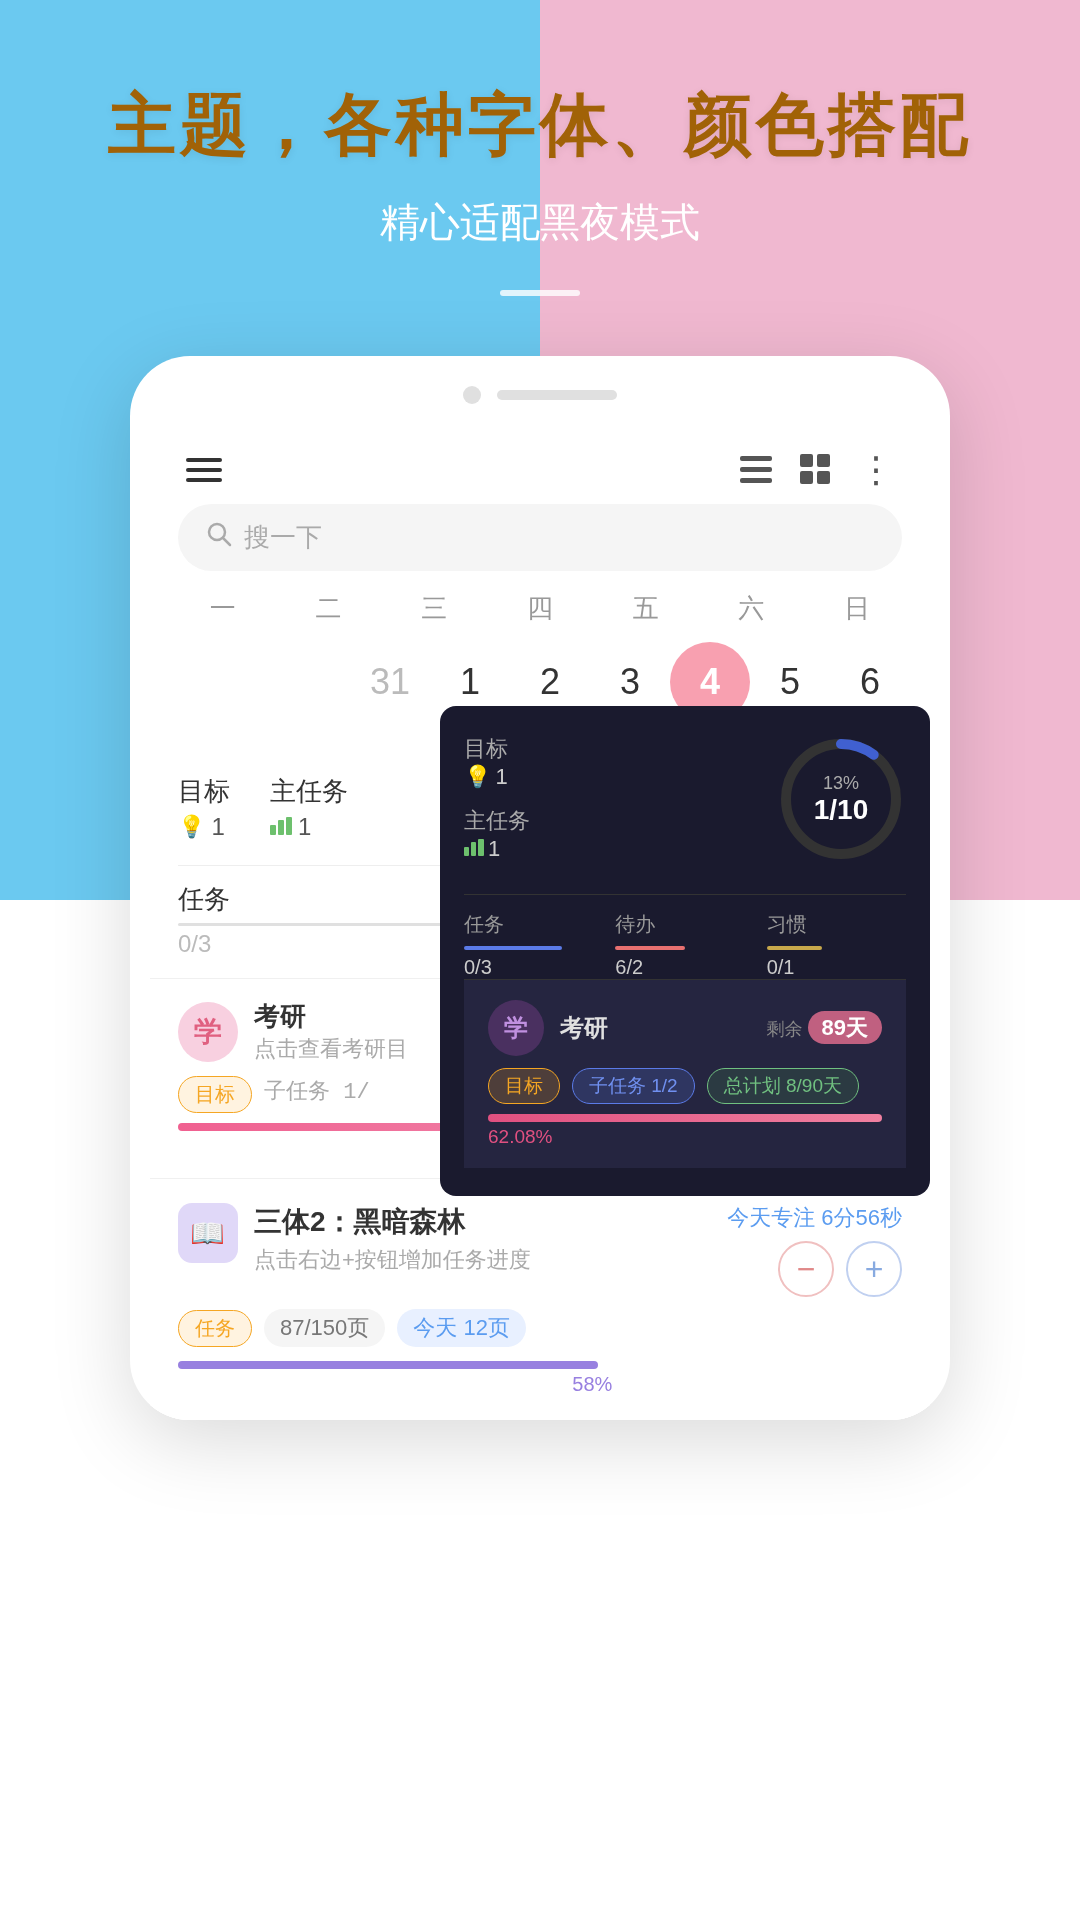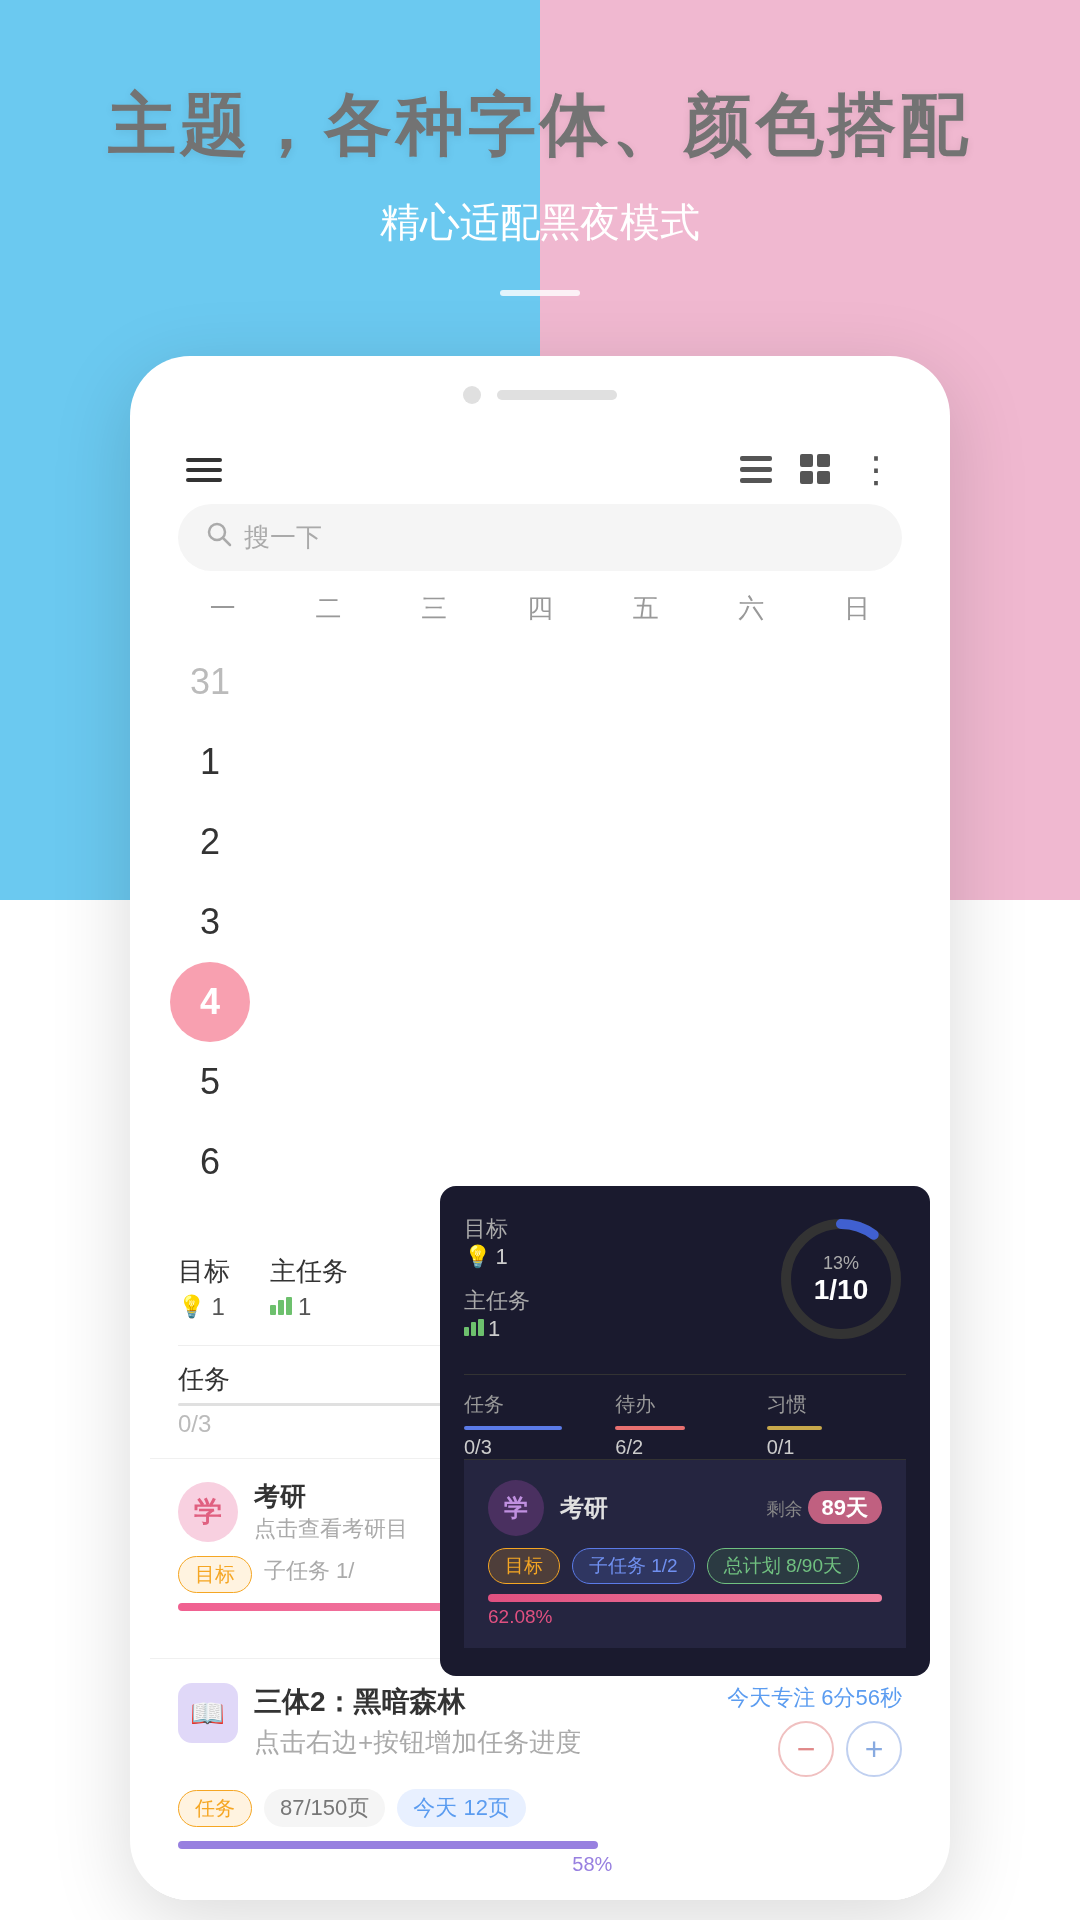--- a/index.html
+++ b/index.html
@@ -24,21 +24,21 @@
     .hero-section {
       position: relative;
       z-index: 2;
       text-align: center;
       padding-top: 80px;
       padding-bottom: 0;
     }
     .hero-title {
       font-size: 68px;
       font-weight: 700;
-      color: #737373;
+      color: #a16207;
       letter-spacing: 4px;
       margin-bottom: 24px;
       text-shadow: 0 2px 8px rgba(0,0,0,0.08);
     }
     .hero-subtitle {
       font-size: 40px;
       color: white;
       font-weight: 400;
       margin-bottom: 40px;
     }
@@ -193,21 +193,20 @@
     .day-label {
       font-size: 26px;
       color: #999;
       text-align: center;
       width: 80px;
     }
     .week-dates {
       display: flex;
       justify-content: flex-end;
       margin-bottom: 24px;
-      flex-direction: column;
     }
     .date-item {
       font-size: 36px;
       color: #333;
       text-align: center;
       width: 80px;
       height: 80px;
       display: flex;
       align-items: center;
       justify-content: center;
@@ -412,20 +411,21 @@
       font-size: 20px;
     }
     .tag-orange {
       background: #fff3e0;
       color: #f5a623;
       border: 1px solid #f5a623;
     }
     .sub-task-text {
       font-size: 22px;
       color: #aaa;
+      font-family: Liberation Mono, monospace;
     }
     .kaoyan-progress-bar {
       height: 8px;
       background: linear-gradient(to right, #f06090, #f090b0);
       border-radius: 4px;
       margin-top: 10px;
       width: 80%;
     }
     .kaoyan-progress-label {
       text-align: right;
@@ -544,21 +544,21 @@
     }
     .book-info { flex: 1; }
     .book-title {
       font-size: 28px;
       color: #222;
       font-weight: 600;
       margin-bottom: 4px;
     }
     .book-title span { color: #333; }
     .book-desc {
-      font-size: 26px;
+      font-size: 22px;
       color: #aaa;
     }
     .book-right {
       text-align: right;
     }
     .book-time {
       font-size: 22px;
       color: #5b9cf0;
     }
     .book-tags-row {

